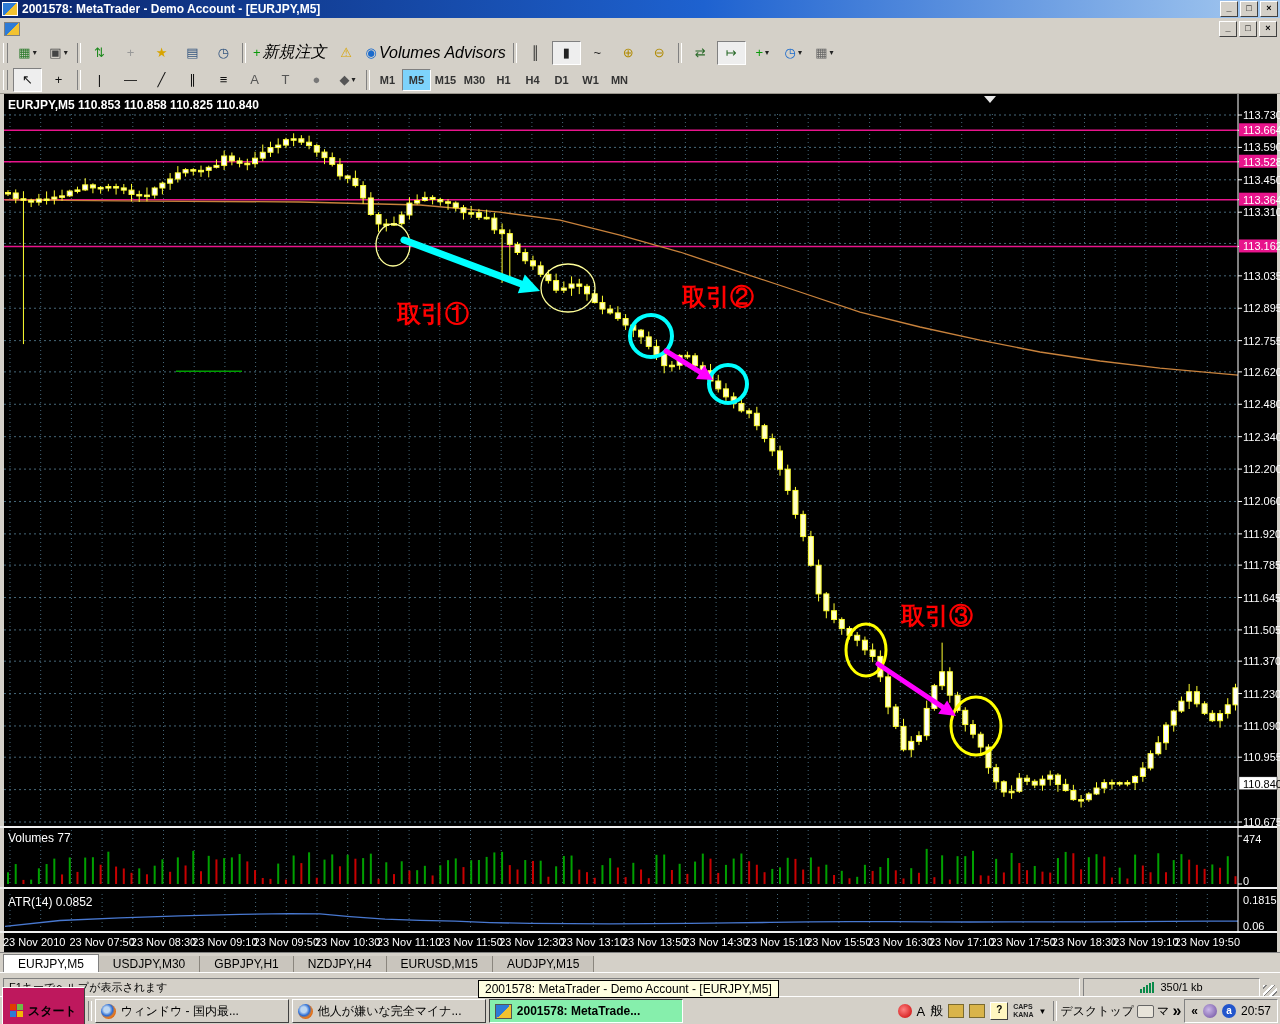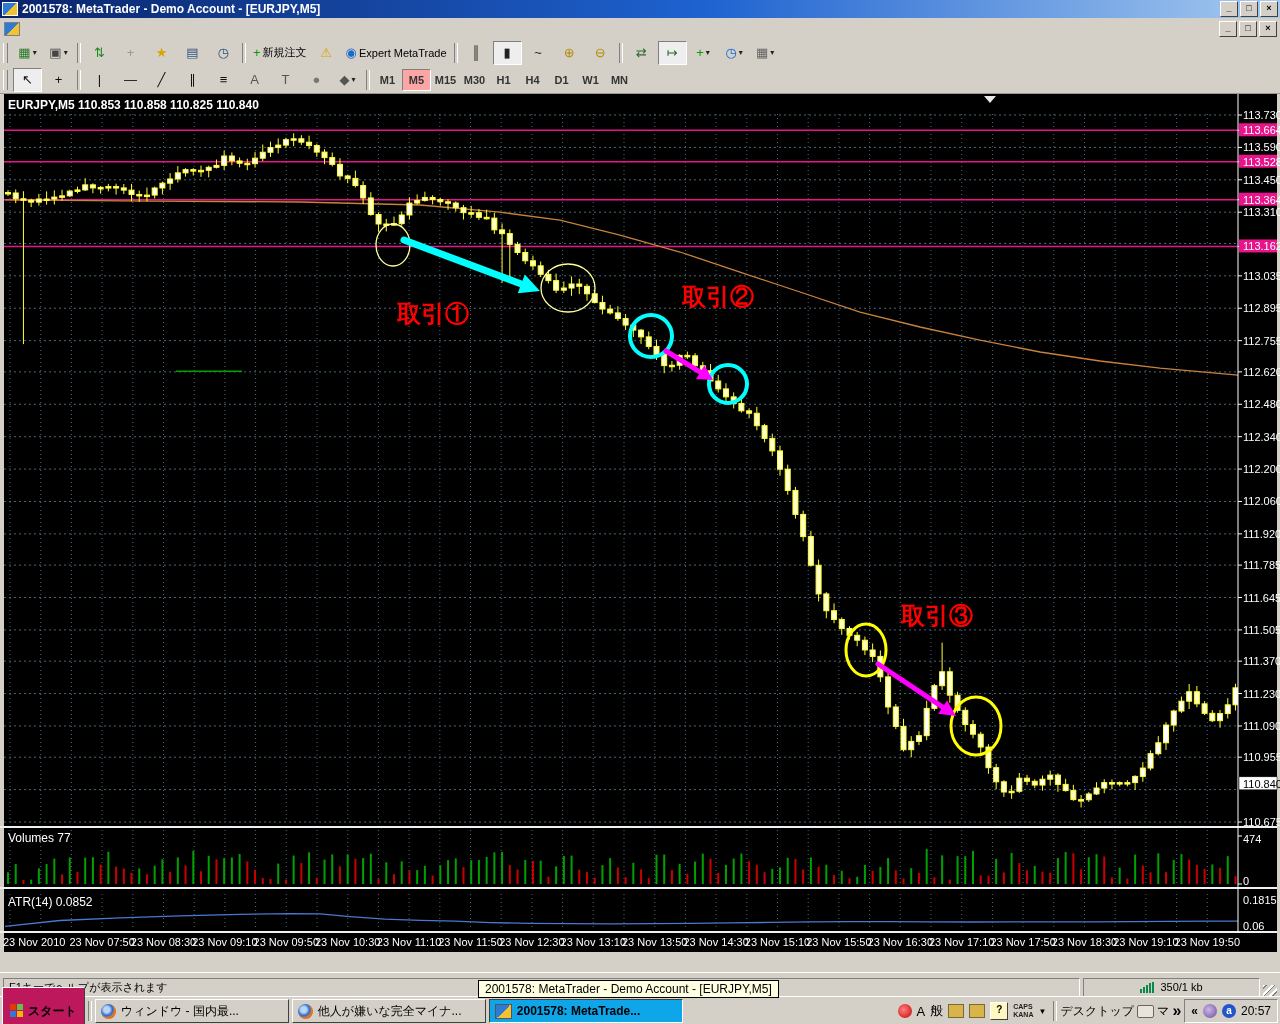--- a/index.html
+++ b/index.html
@@ -25,24 +25,24 @@
   .toolbar{position:absolute;left:0;right:0;height:27px;background:#D4D0C8;display:flex;align-items:center;
     border-bottom:1px solid #9a968e;}
   .t1{top:39px;} .t2{top:66px;}
   .grip{width:3px;height:20px;margin:0 4px 0 3px;border-left:1px solid #fff;border-right:1px solid #808080;}
   .tsep{width:2px;height:20px;margin:0 3px;border-left:1px solid #808080;border-right:1px solid #fff;}
   .tbtn{min-width:23px;height:22px;margin:0 1px;display:flex;align-items:center;justify-content:center;
     font-size:13px;gap:2px;padding:0 2px;border:1px solid transparent;}
   .tbtn.active{border:1px solid;border-color:#808080 #fff #fff #808080;background:#eee;}
   .tbtn .glyph{line-height:1;}
   .tbtn .caret{font-size:8px;color:#222;}
-  .tbtn .tlabel{font-size:11px;}
+  .tbtn .tlabel{font-size:16px;font-style:italic;}
   .tfbtn{width:27px;height:20px;margin:0;display:flex;align-items:center;justify-content:center;
     font-size:11px;font-weight:bold;color:#333;border:1px solid transparent;}
-  .tfbtn.active{border:1px solid;border-color:#808080 #fff #fff #808080;background:#fca5a5;}
+  .tfbtn.active{border:1px solid;border-color:#808080 #fff #fff #808080;background:#7dd3fc;}
   
   #chart-svg{position:absolute;left:0;top:94px;}
   
   .tabsrow{position:absolute;left:0;top:952px;right:0;height:20px;background:#D4D0C8;
     display:flex;align-items:flex-end;padding-left:3px;border-top:1px solid #808080;}
   .tab{height:17px;line-height:17px;padding:0 14px;font-size:12px;background:#c9c5bd;
     border-right:1px solid #8a867e;white-space:nowrap;}
   .tab.active{background:#fff;border:1px solid #808080;border-bottom:none;height:18px;line-height:18px;}
   
   .statusbar{position:absolute;left:0;top:972px;right:0;height:24px;background:#D4D0C8;
@@ -59,21 +59,21 @@
     font-size:12px;padding:1px 6px;white-space:nowrap;z-index:50;}
   
   .taskbar{position:absolute;left:0;top:996px;right:0;height:28px;background:#D4D0C8;
     border-top:1px solid #fff;display:flex;align-items:center;padding:0 2px;gap:3px;}
   .start-btn{height:22px;display:flex;align-items:center;gap:4px;padding:12px 7px;
     border:1px solid;border-color:#fff #404040 #404040 #fff;font-weight:bold;font-size:12px;background:#be185d;}
   .win-logo{width:14px;height:14px;display:grid;grid-template-columns:6px 6px;grid-template-rows:6px 6px;gap:1px;}
   .win-logo i{display:block;}
   .task-btn{width:182px;height:22px;display:flex;align-items:center;gap:5px;padding:0 5px;
     border:1px solid;border-color:#fff #404040 #404040 #fff;font-size:12px;white-space:nowrap;overflow:hidden;background:#D4D0C8;}
-  .task-btn.active{border-color:#404040 #fff #fff #404040;background:#0ea5e9;font-weight:bold;}
+  .task-btn.active{border-color:#404040 #fff #fff #404040;background:#86efac;font-weight:bold;}
   .ff-icon{width:15px;height:15px;border-radius:50%;flex:0 0 auto;
     background:radial-gradient(circle at 38% 38%,#bcd6f2 0 22%,#2b6cd4 45%,#e87b1e 62%,#b03608 100%);}
   .mt-icon{width:15px;height:13px;flex:0 0 auto;background:linear-gradient(135deg,#2E7BD6 50%,#F2C230 50%);border:1px solid #555;}
   .lang-bar{display:flex;align-items:center;gap:5px;padding:0 4px;font-size:13px;}
   .ime-red{width:14px;height:14px;border-radius:50%;background:radial-gradient(circle at 40% 40%,#ff8080,#c80000);}
   .palette{width:14px;height:12px;background:#d9b44a;border:1px solid #7a6a30;}
   .qbtn{width:16px;height:16px;border:1px solid;border-color:#fff #404040 #404040 #fff;
     font-size:10px;text-align:center;line-height:14px;font-weight:bold;background:#FFF7C0;}
   .capskana{display:flex;flex-direction:column;font-size:7px;line-height:8px;font-weight:bold;color:#222;}
   .tb-sep{width:2px;height:20px;border-left:1px solid #808080;border-right:1px solid #fff;}
@@ -139,21 +139,21 @@
       <span class="tsep"></span>
       <span class="tbtn">
         <span class="glyph" style="color: rgb(10, 154, 10);">+</span>
         <span class="tlabel">新規注文</span>
       </span>
       <span class="tbtn">
         <span class="glyph" style="color: rgb(216, 164, 0);">⚠</span>
       </span>
       <span class="tbtn">
         <span class="glyph" style="color: rgb(26, 106, 204);">◉</span>
-        <span class="tlabel">Expert MetaTrade</span>
+        <span class="tlabel">Volumes Advisors</span>
       </span>
       <span class="tsep"></span>
       <span class="tbtn">
         <span class="glyph" style="color: rgb(34, 34, 34);">║</span>
       </span>
       <span class="tbtn active">
         <span class="glyph" style="color: rgb(34, 34, 34);">▮</span>
       </span>
       <span class="tbtn">
         <span class="glyph" style="color: rgb(34, 34, 34);">~</span>
@@ -990,20 +990,28 @@
         <ellipse cx="728" cy="290" rx="19" ry="19" fill="none" stroke="#00FFFF" stroke-width="4"></ellipse>
         <line x1="666" y1="257" x2="700.2344598080049" y2="278.1233900943009" stroke="#FF00FF" stroke-width="5" stroke-linecap="round"></line>
         <polygon points="713,286 696.033601191632,284.9316781966983 704.4353184243778,271.3151019919035" fill="#FF00FF"></polygon>
         <ellipse cx="866" cy="556" rx="20" ry="26" fill="none" stroke="#FFFF00" stroke-width="3"></ellipse>
         <ellipse cx="976" cy="632" rx="25" ry="29" fill="none" stroke="#FFFF00" stroke-width="3"></ellipse>
         <line x1="878" y1="570" x2="942.6871952905944" y2="613.1247968603964" stroke="#FF00FF" stroke-width="5" stroke-linecap="round"></line>
         <polygon points="956,622 938.2495937207926,619.7811992150992 947.1247968603963,606.4683945056936" fill="#FF00FF"></polygon>
       </g>
     </svg>
 
+  <div class="tabsrow" id="tabsrow">
+      <span class="tab active">EURJPY,M5</span>
+      <span class="tab">USDJPY,M30</span>
+      <span class="tab">GBPJPY,H1</span>
+      <span class="tab">NZDJPY,H4</span>
+      <span class="tab">EURUSD,M15</span>
+      <span class="tab">AUDJPY,M15</span>
+    </div>
 
   <div class="statusbar">
     <div class="sb-panel sb-left">F1キーでヘルプが表示されます</div>
     <div class="sb-panel sb-right">
       <span class="net-icon">
         <i style="height:4px"></i>
           <i style="height:6px"></i>
           <i style="height:8px"></i>
           <i style="height:10px"></i>
           <i style="height:11px"></i>

